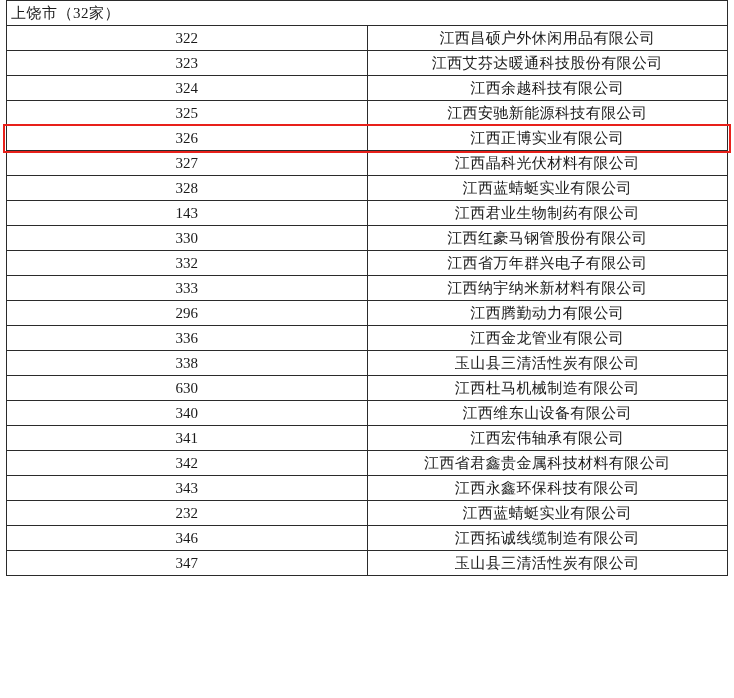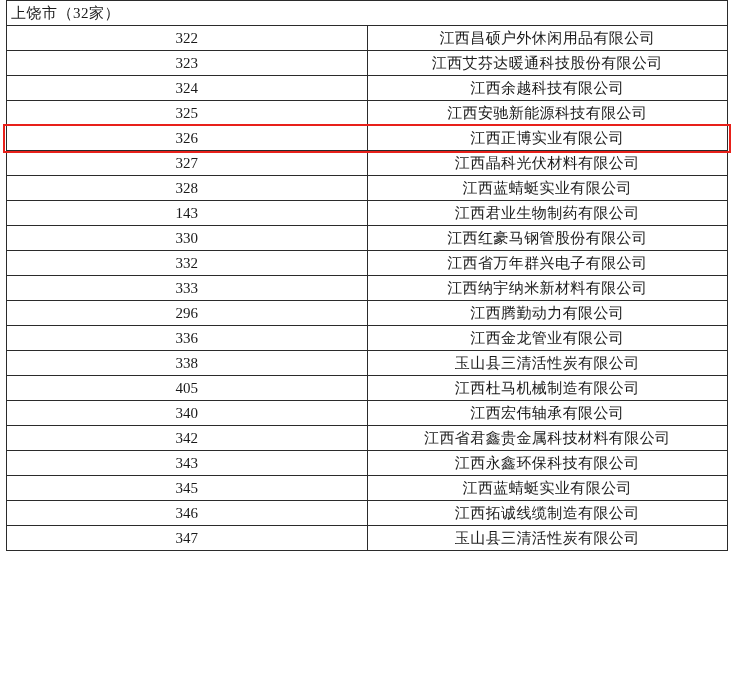--- a/index.html
+++ b/index.html
@@ -123,37 +123,41 @@
         </tr>
         <tr>
           <td class="col-num">336</td>
           <td class="col-name">江西金龙管业有限公司</td>
         </tr>
         <tr>
           <td class="col-num">338</td>
           <td class="col-name">玉山县三清活性炭有限公司</td>
         </tr>
         <tr>
-          <td class="col-num">405</td>
+          <td class="col-num">630</td>
           <td class="col-name">江西杜马机械制造有限公司</td>
         </tr>
         <tr>
           <td class="col-num">340</td>
+          <td class="col-name">江西维东山设备有限公司</td>
+        </tr>
+        <tr>
+          <td class="col-num">341</td>
           <td class="col-name">江西宏伟轴承有限公司</td>
         </tr>
         <tr>
           <td class="col-num">342</td>
           <td class="col-name">江西省君鑫贵金属科技材料有限公司</td>
         </tr>
         <tr>
           <td class="col-num">343</td>
           <td class="col-name">江西永鑫环保科技有限公司</td>
         </tr>
         <tr>
-          <td class="col-num">345</td>
+          <td class="col-num">232</td>
           <td class="col-name">江西蓝蜻蜓实业有限公司</td>
         </tr>
         <tr>
           <td class="col-num">346</td>
           <td class="col-name">江西拓诚线缆制造有限公司</td>
         </tr>
         <tr>
           <td class="col-num">347</td>
           <td class="col-name">玉山县三清活性炭有限公司</td>
         </tr>

